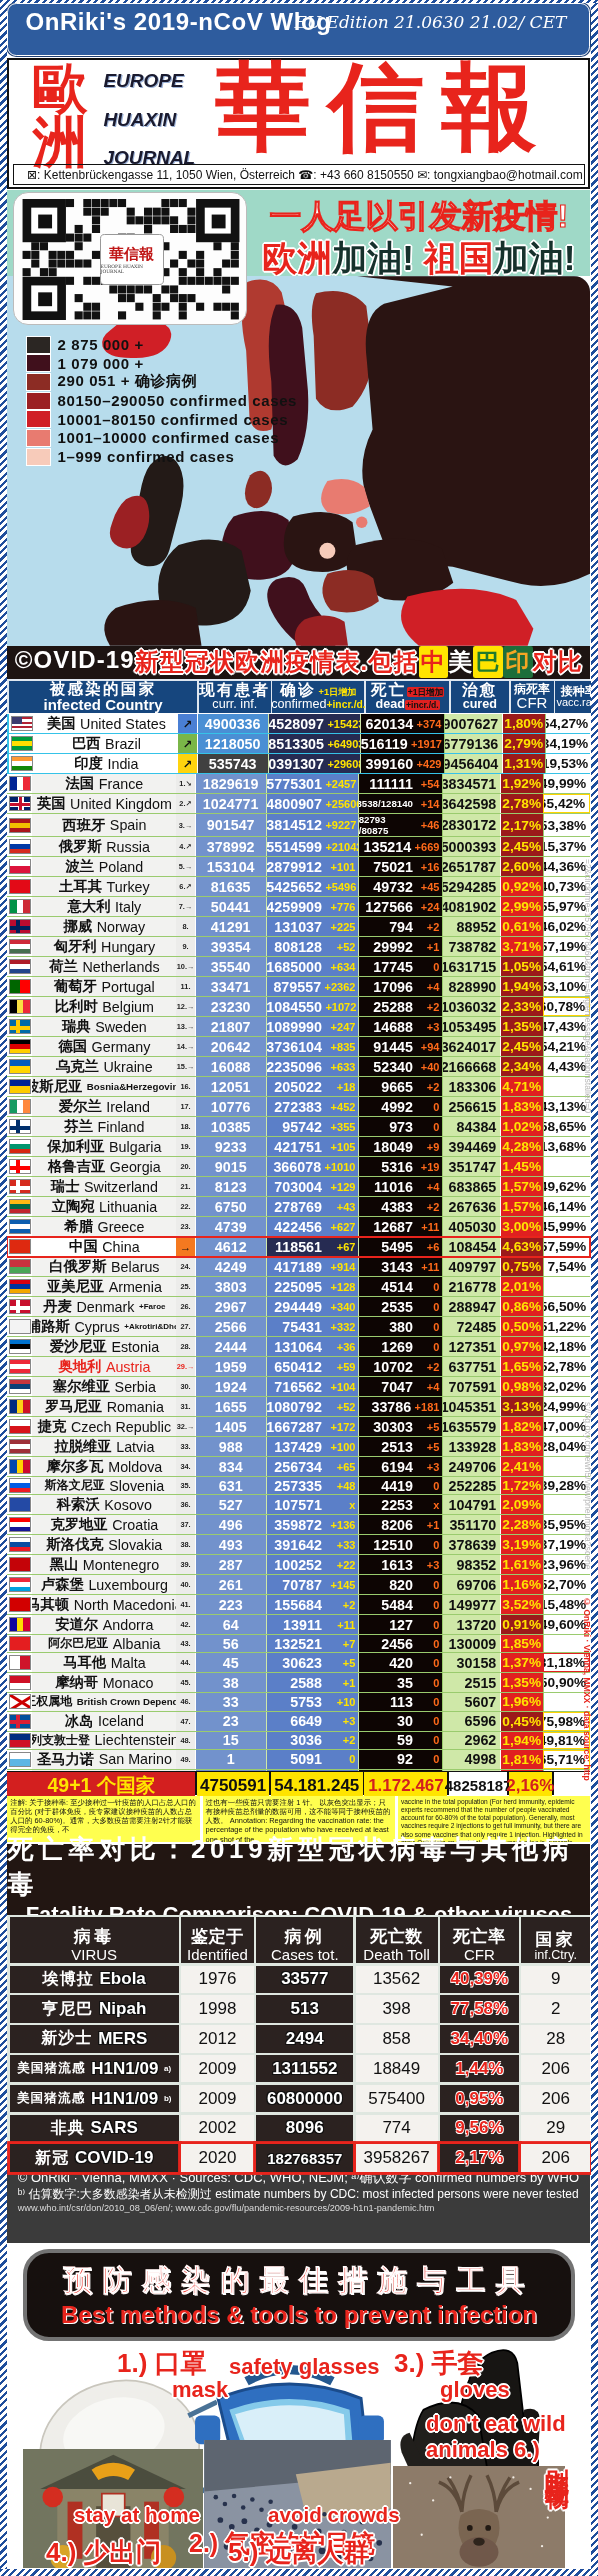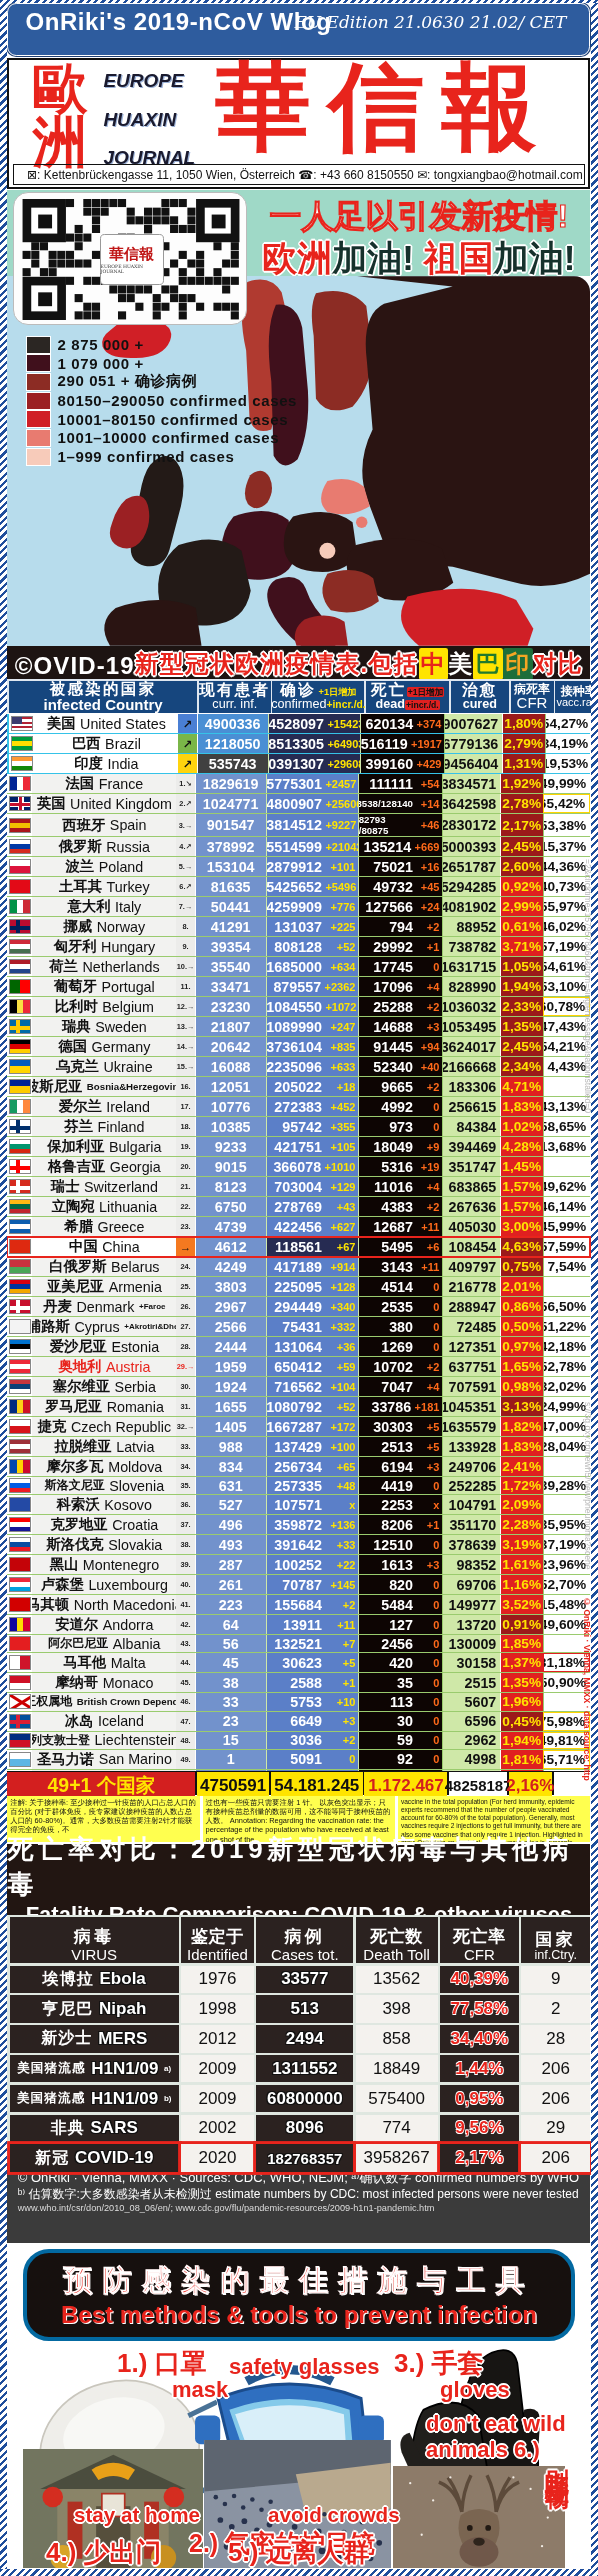--- a/index.html
+++ b/index.html
@@ -30,21 +30,21 @@
   #qrlogo{position:absolute;left:86px;top:41px;width:62px;height:49px;background:#fff;border:1.1px solid #999;border-radius:4.6px;
           display:flex;flex-direction:column;align-items:center;justify-content:center;color:#c01818;font-weight:bold;font-size:15px;font-family:"DejaVu Serif",serif;}
   #qrlogo small{font-size:4.6px;color:#333;font-weight:normal;}
   
   #map{left:7.4px;top:276px;width:583px;height:370px;background:#b7dcec;border-radius:0 16px 0 0;overflow:hidden;}
   #legend{position:absolute;left:18.3px;top:60px;z-index:5;}
   .leg-row{display:flex;align-items:center;margin-bottom:1.7px;height:17px;}
   .leg-sw{width:23px;height:16px;border:1.1px solid #fff;margin-right:6.9px;flex:none;}
   .leg-lb{font-size:15px;font-weight:bold;color:#111;font-family:"Liberation Sans",sans-serif;letter-spacing:0.6px;white-space:nowrap;}
   
-  #ctitle{left:7.4px;top:646px;width:583px;height:34px;background:#1d1412;color:#fff;display:flex;align-items:flex-end;justify-content:center;font-size:24px;font-weight:bold;letter-spacing:1.1px;}
+  #ctitle{left:7.4px;top:646px;width:583px;height:34px;background:#1d1412;color:#fff;display:flex;align-items:flex-start;justify-content:center;font-size:24px;font-weight:bold;letter-spacing:1.1px;}
   #chead{left:7.4px;top:679px;width:583px;height:34px;background:#fff;display:grid;grid-template-columns:188px 72px 92px 83px 58px 43px 47px;grid-gap:1.7px;padding:1.7px;background:#dfe7f0;}
   .hc{background:#16467e;color:#fff;display:flex;flex-direction:column;align-items:center;justify-content:center;line-height:1.05;text-align:center;}
   .hc .zh{font-size:15.5px;font-weight:bold;letter-spacing:2.3px;}
   .hc .en{font-size:12.6px;}
   .hc .y{color:#ffe400;font-weight:bold;}
   .hc .rbox{background:#e02020;color:#111;font-weight:bold;border-radius:1.7px;padding:0 1.1px;}
   #crows{left:7.4px;top:714px;width:583px;height:1057px;display:flex;flex-direction:column;background:#fff;}
   .row{flex:1;display:grid;grid-template-columns:25px 144px 18.3px 72px 92px 83px 58px 43px 47px;border-bottom:1.1px solid #9acb6e;position:relative;}
   .cell{display:flex;align-items:center;overflow:hidden;box-sizing:border-box;}
   .c-flag{justify-content:center;background:#fff;padding:1.1px;}
@@ -81,21 +81,21 @@
   .vc.lt{background:#f4f2ee;color:#111;}
   .vc.name{gap:5.7px;font-weight:bold;}
   .vc.name .zh{font-size:16px;letter-spacing:1.1px;}
   .vc.cfr{color:#e8241c;font-weight:bold;text-shadow:-0.6px -0.6px 0 #fff,0.6px -0.6px 0 #fff,-0.6px 0.6px 0 #fff,0.6px 0.6px 0 #fff;}
   .vc sup{font-size:8px;}
   
   #src{left:7.4px;top:2163px;width:583px;height:80px;background:#3b3b3b;color:#fff;padding:5.7px 10.3px;font-size:13px;line-height:1.35;}
   #src .l2{font-size:12px;}
   #src .sm{font-size:9.2px;color:#ddd;}
   
-  #prev{left:23px;top:2249px;width:552px;height:92px;background:#16100e;border:4px solid #0369a1;border-radius:26px;z-index:4;
+  #prev{left:23px;top:2249px;width:552px;height:92px;background:#16100e;border:4px solid #737373;border-radius:26px;z-index:4;
         display:flex;flex-direction:column;align-items:center;justify-content:center;}
   #prev .zh{font-size:29px;font-weight:bold;color:#e8241c;letter-spacing:10.3px;-webkit-text-stroke:0.6px #fff;text-shadow:1.1px 1.1px 0 #fff;}
   #prev .en{font-size:24px;font-weight:bold;color:#e8241c;text-shadow:1.1px 1.1px 0 #fff;}
   .plabel{position:absolute;color:#e8241c;font-weight:bold;z-index:6;white-space:nowrap;}
   .photo{position:absolute;overflow:hidden;z-index:3;}
   
   .vside{position:absolute;writing-mode:vertical-rl;font-size:8.6px;color:#b9b9b9;z-index:40;}
   .vred{color:#e8241c;font-weight:bold;}
 </style>
 </head>

